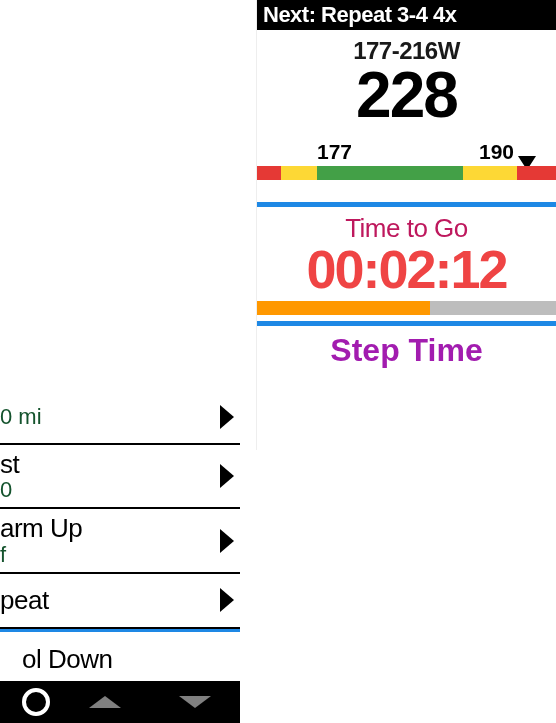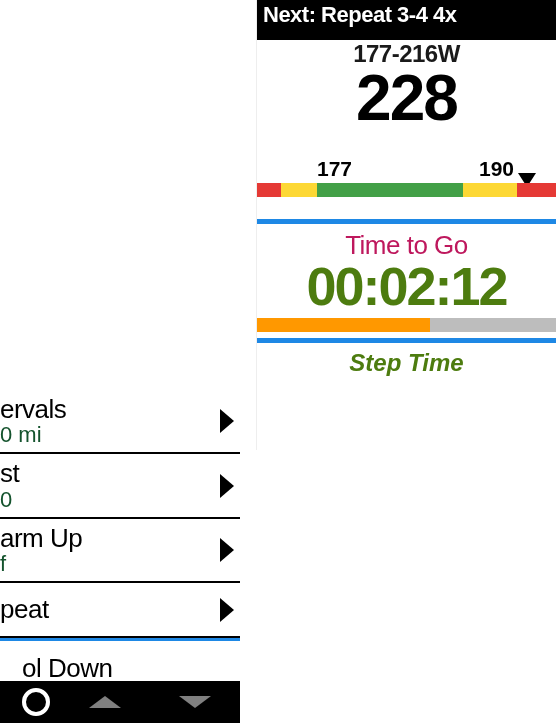--- a/index.html
+++ b/index.html
@@ -114,45 +114,45 @@
     position: absolute;
     right: 0;
     top: 0;
     width: 300px;
     height: 450px;
     background: #ffffff;
     border-left: 1px solid #eee;
   }
   .r-header {
     width: 100%;
-    height: 40px;
+    height: 30px;
     background: #000;
     color: #fff;
     font-size: 22px;
     font-weight: 700;
     padding: 2px 6px;
     letter-spacing: -0.5px;
   }
-  .r-power-block { padding-top: 0; text-align: center; }
+  .r-power-block { padding-top: 7px; text-align: center; }
   .r-target {
     font-size: 24px;
     font-weight: 700;
     color: #1a1a1a;
     letter-spacing: -0.5px;
   }
   .r-current {
     font-size: 64px;
     font-weight: 700;
     color: #000;
     line-height: 0.95;
     letter-spacing: -2px;
   }
   .r-scale-wrap {
     position: relative;
-    margin-top: 28px;
+    margin-top: 14px;
     height: 48px;
   }
   .r-scale-labels {
     position: absolute;
     left: 0; right: 0; top: 0;
     font-size: 21px;
     font-weight: 700;
     color: #000;
   }
   .r-scale-low { position: absolute; left: 60px; }
@@ -185,55 +185,53 @@
   .r-ttg-block { text-align: center; padding-top: 6px; }
   .r-field-label {
     font-size: 26px;
     font-weight: 500;
     color: #be185d;
     letter-spacing: -0.5px;
   }
   .r-ttg-value {
     font-size: 54px;
     font-weight: 900;
-    color: #4d7c0f;
+    color: #ef4444;
     letter-spacing: -2px;
     line-height: 0.95;
   }
   .r-progress {
     margin-top: 6px;
     height: 14px;
     width: 100%;
     display: flex;
   }
   .r-prog-fill { background: #ff9800; height: 100%; }
   .r-prog-bg { background: #bdbdbd; height: 100%; }
   .r-step-block { text-align: center; padding-top: 6px; }
   .r-step-label {
-    font-size: 24px;
-    font-weight: 700;
-    color: #4d7c0f;
-    font-style: italic;
+    font-size: 32px;
+    font-weight: 700;
+    color: #a21caf;
   }
   .r-step-value {
     font-size: 28px;
     font-weight: 900;
     color: #000;
     letter-spacing: -1px;
     line-height: 0.95;
   }
 </style>
 </head>
 <body>
 
 <div class="left-panel">
   <div class="menu-list">
 
     <div class="menu-item">
-      <span class="menu-title">ervals</span>
       <span class="menu-sub">0 mi</span>
       <span class="menu-chevron"></span>
     </div>
 
     <div class="menu-item">
       <span class="menu-title">st</span>
       <span class="menu-sub">0</span>
       <span class="menu-chevron"></span>
     </div>
 

